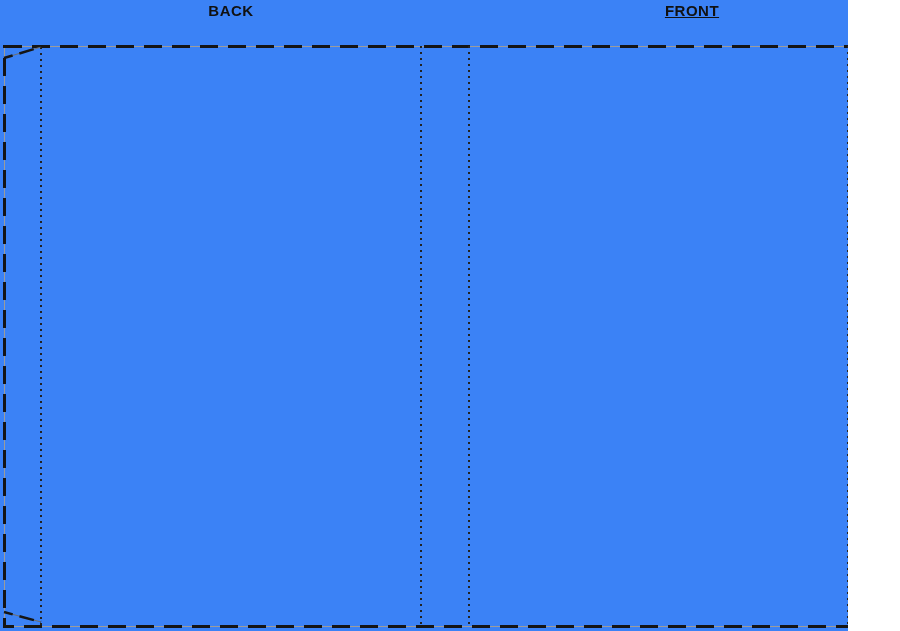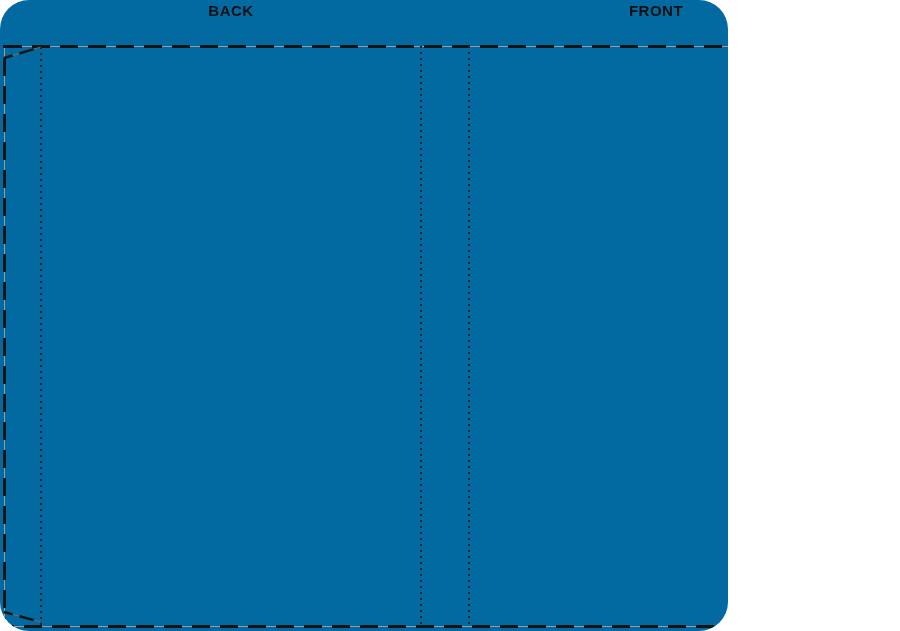--- a/index.html
+++ b/index.html
@@ -2,42 +2,41 @@
 <html><head>
 <meta charset="utf-8">
 <style>
   html, body {
     margin: 0;
     padding: 0;
     background: #ffffff;
   }
   .canvas {
     position: relative;
-    width: 728px;
+    width: 848px;
     height: 631px;
-    background: #0369a1;
+    background: #3b82f6;
     overflow: hidden;
     font-family: "Liberation Sans", sans-serif;
-    border-radius: 29px;
   }
   .panel-label {
     position: absolute;
     top: 3px;
     transform: translateX(-50%);
     font-family: "Liberation Sans", sans-serif;
     font-size: 15px;
     font-weight: bold;
     letter-spacing: 0.5px;
     color: #111111;
     line-height: 16px;
     white-space: nowrap;
     user-select: none;
   }
   .panel-label.back  { left: 231px; }
-  .panel-label.front { left: 656px; }
+  .panel-label.front { left: 692px; text-decoration: underline; }
   svg.template-drawing {
     position: absolute;
     left: 0;
     top: 0;
     display: block;
   }
 </style>
 </head>
 <body>
 

